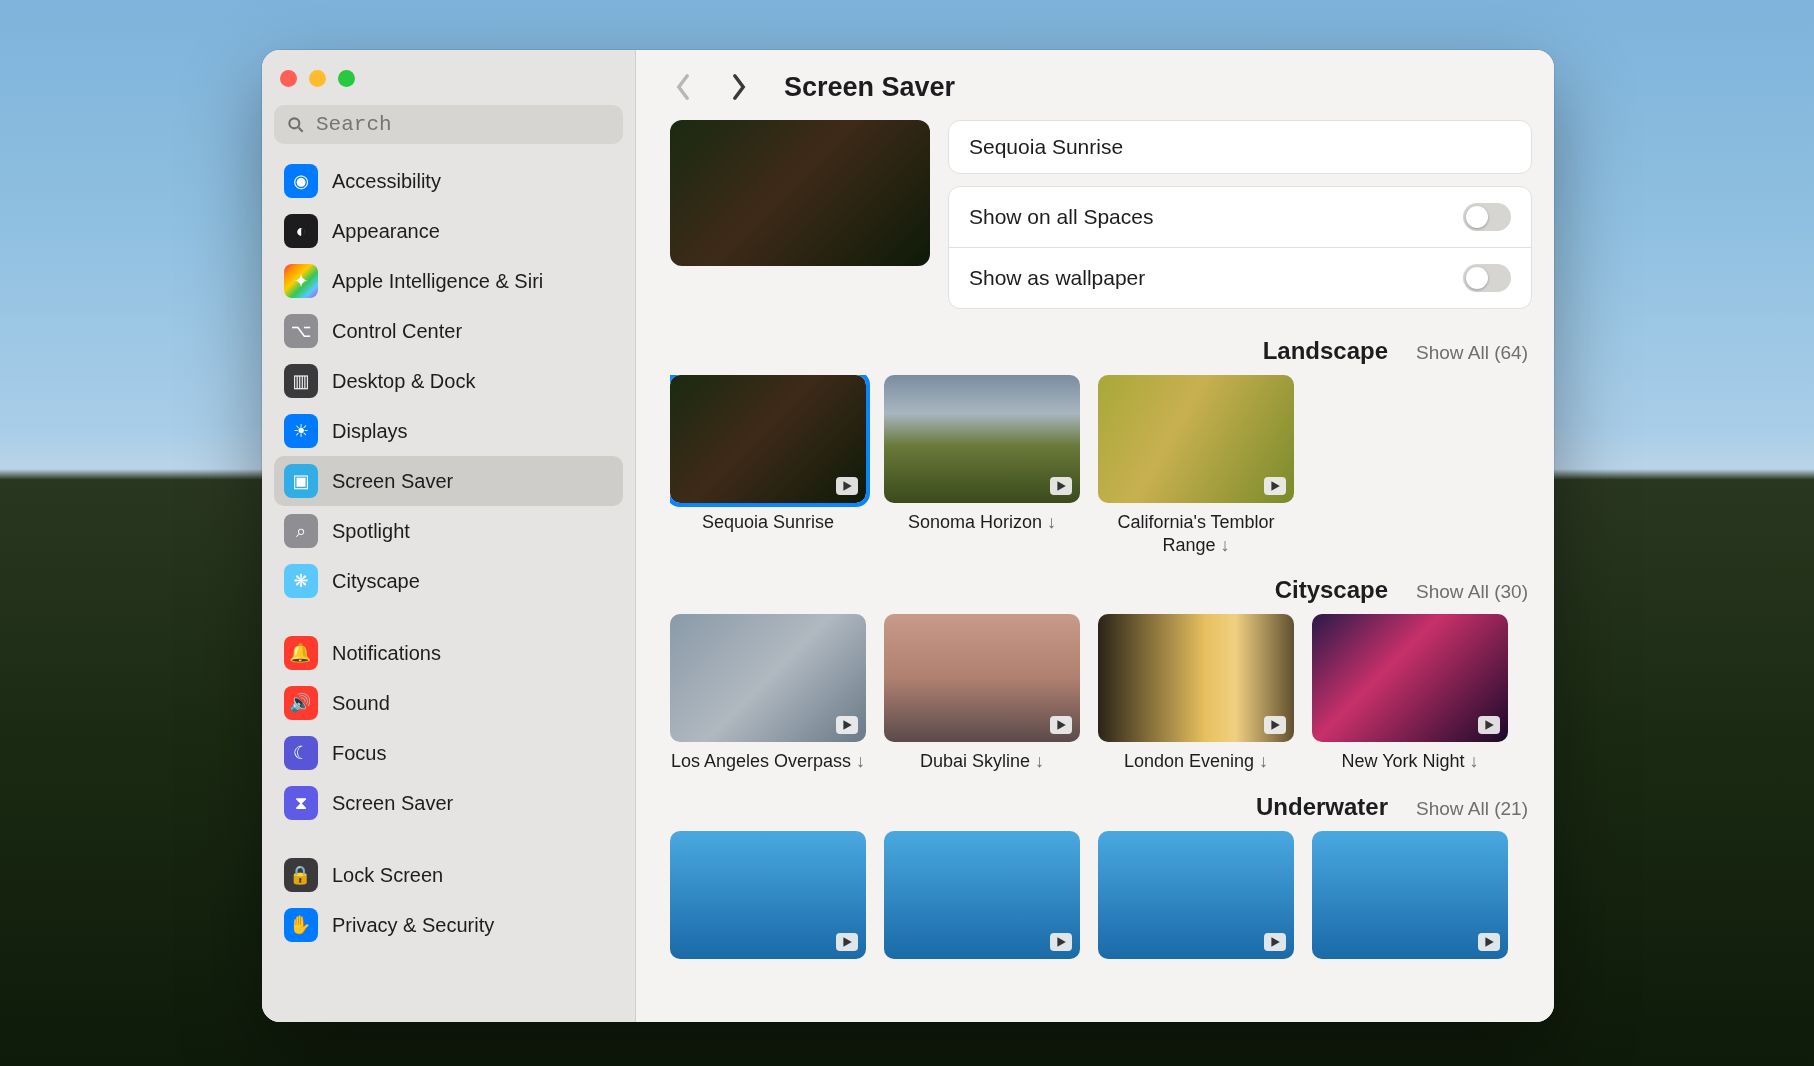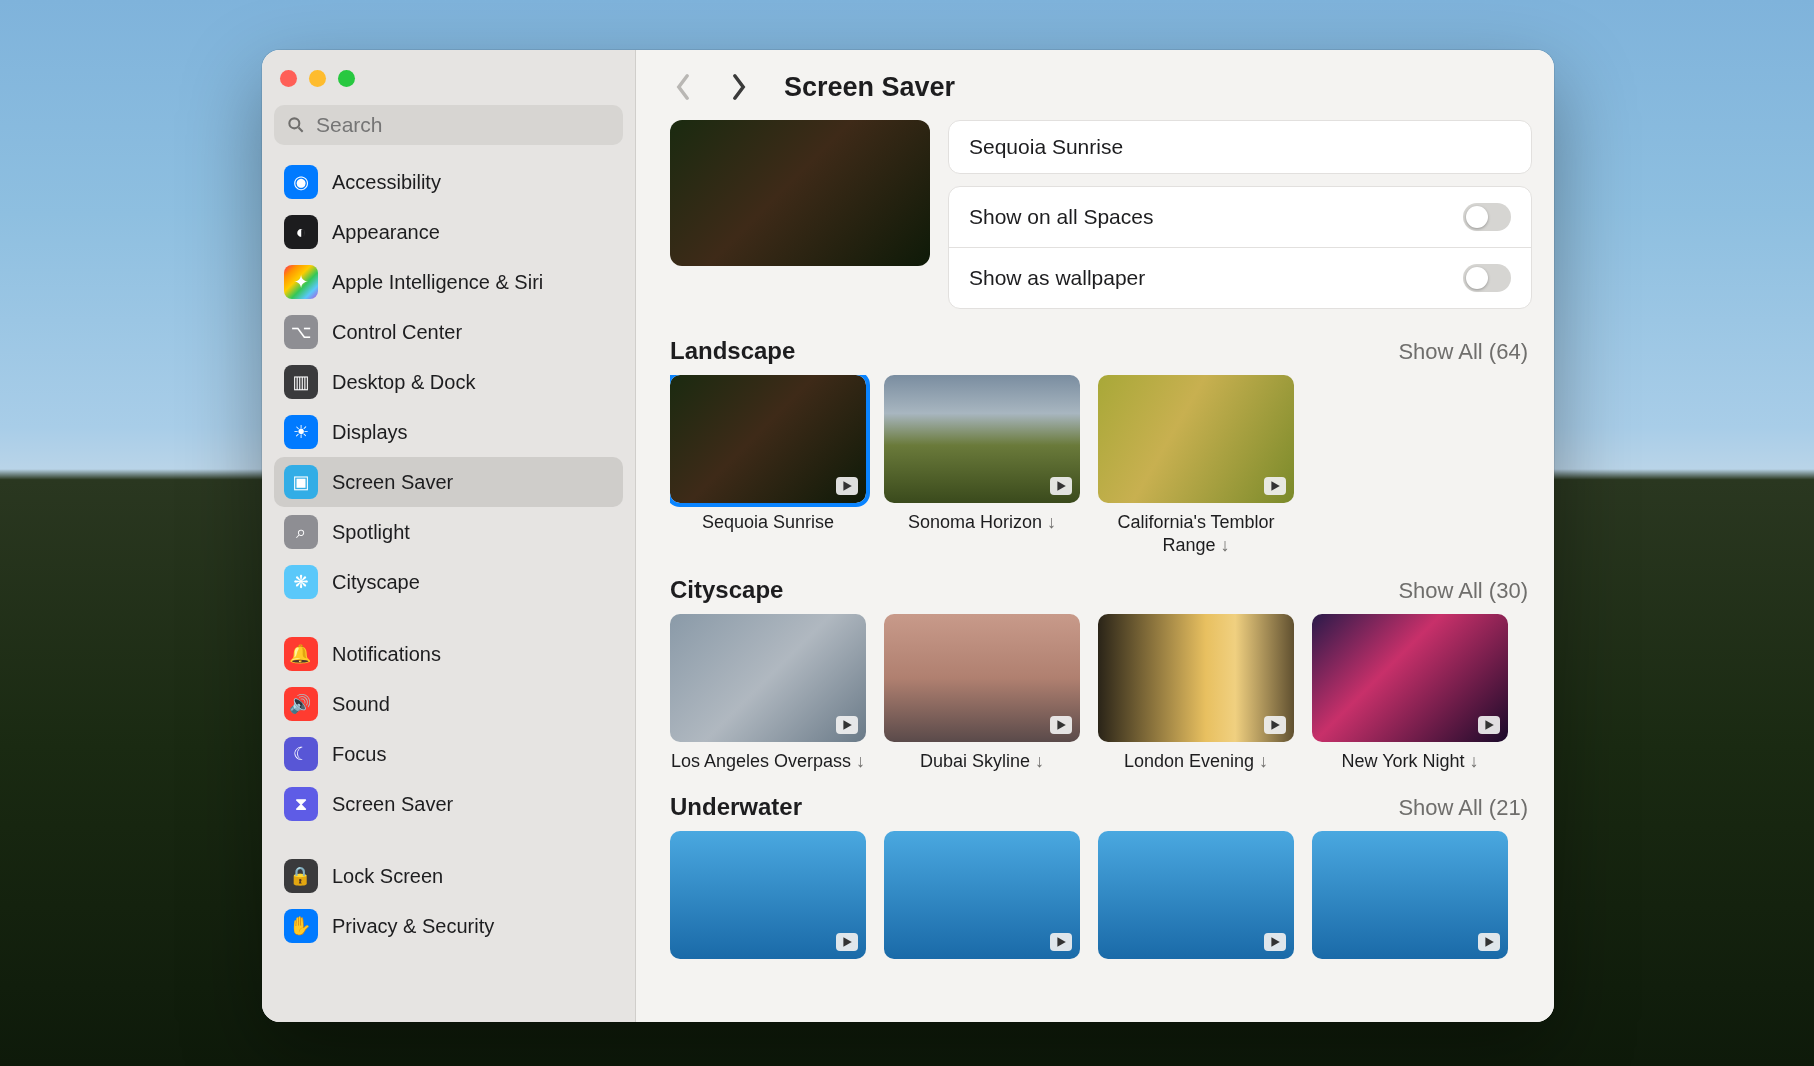--- a/index.html
+++ b/index.html
@@ -46,21 +46,21 @@
   .tl-yellow { background: #febc2e; }
   .tl-green { background: #28c840; }
   .search-wrap {
     display: flex; align-items: center;
     background: #d7d5d2; border-radius: 10px;
     padding: 8px 12px; margin-bottom: 12px;
   }
   .search-wrap svg { width: 20px; height: 20px; color: #6f6e6c; flex-shrink:0; }
   .search-wrap input {
     border: none; background: transparent; outline: none;
-    font-size: 21px; color: #6f6e6c; margin-left: 10px; width: 100%;
+    font-size: 21px; color: #6f6e6c; margin-left: 10px; width: 100%; font-family: Liberation Mono, monospace;
   }
   .side-list { display: flex; flex-direction: column; overflow-y: auto; padding-bottom: 20px; }
   .side-item {
     display: flex; align-items: center; gap: 14px;
     padding: 8px 10px; border-radius: 10px; cursor: pointer;
     font-size: 20px; color: #1d1d1f;
   }
   .side-item.selected { background: #cfcdca; }
   .side-gap { height: 22px; }
   .side-icon {
@@ -100,23 +100,23 @@
   .toggle {
     width: 48px; height: 28px; border-radius: 14px; background: #d6d5d2;
     position: relative; cursor:pointer;
   }
   .toggle::after {
     content:""; position:absolute; left:3px; top:3px;
     width:22px; height:22px; border-radius:50%; background:#fff;
     box-shadow: 0 1px 3px rgba(0,0,0,0.3);
   }
   .section { margin-bottom: 20px; }
-  .section-head { display:flex; align-items:baseline; justify-content:space-between; margin-bottom: 10px; padding-right: 4px;}
+  .section-head { display:flex; align-items:baseline; justify-content:flex-end; margin-bottom: 10px; padding-right: 4px; gap: 28px;}
   .section-title { font-size: 24px; font-weight: 700; color:#1d1d1f; }
-  .show-all { font-size: 22px; color: #6f6e6c; cursor:pointer; }
+  .show-all { font-size: 19px; color: #6f6e6c; cursor:pointer; }
   .thumb-row { display:flex; gap: 18px; overflow: hidden; }
   .thumb-item { width: 196px; flex-shrink:0; cursor:pointer; }
   .thumb {
     width: 196px; height: 128px; border-radius: 10px; position:relative;
     background: #456; overflow:hidden;
   }
   .thumb.selected { outline: 4px solid #0a84ff; outline-offset: 0px; }
   .thumb .play {
     position:absolute; right:8px; bottom:8px;
     width:22px; height:18px; background: rgba(240,240,240,0.92);

